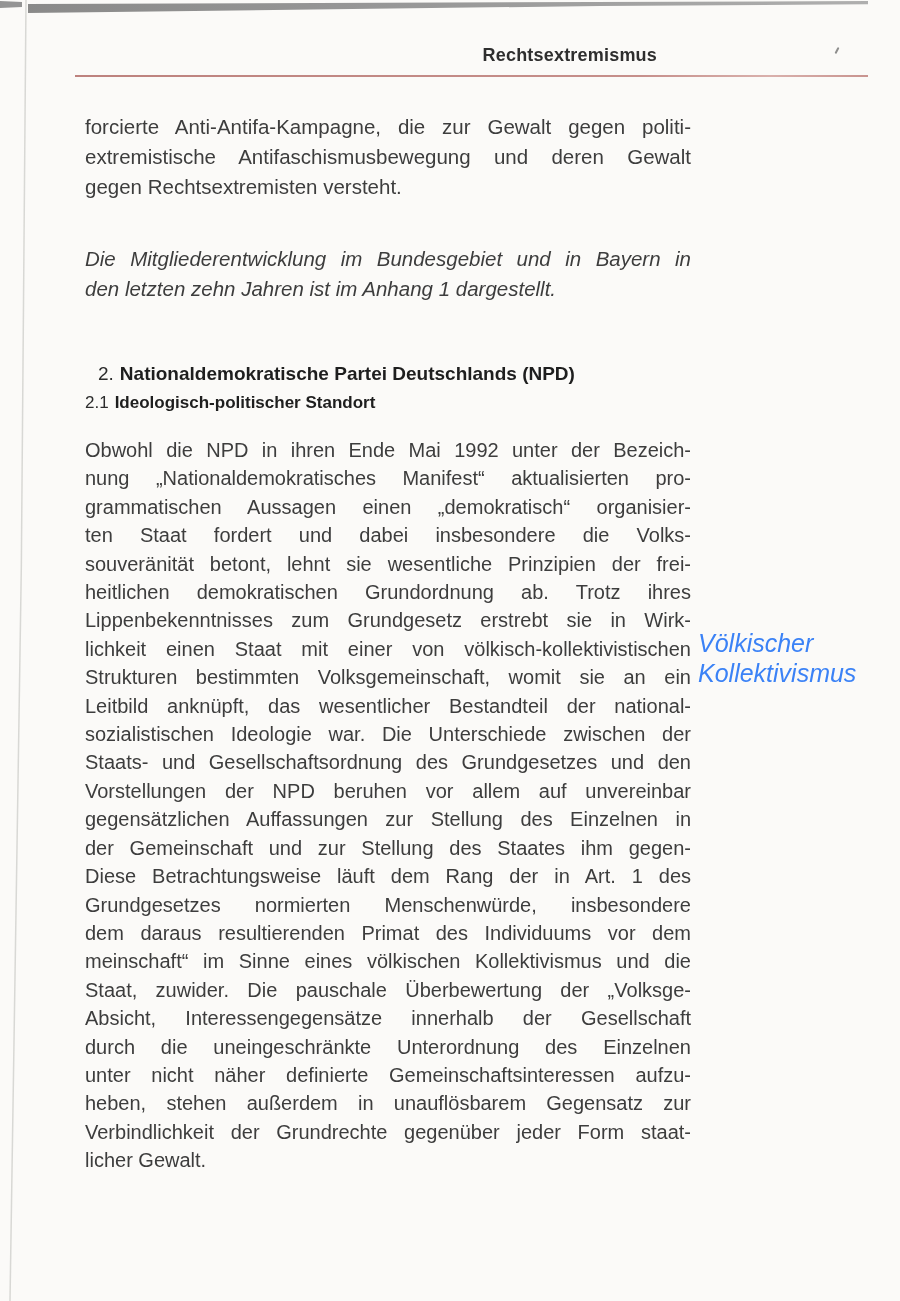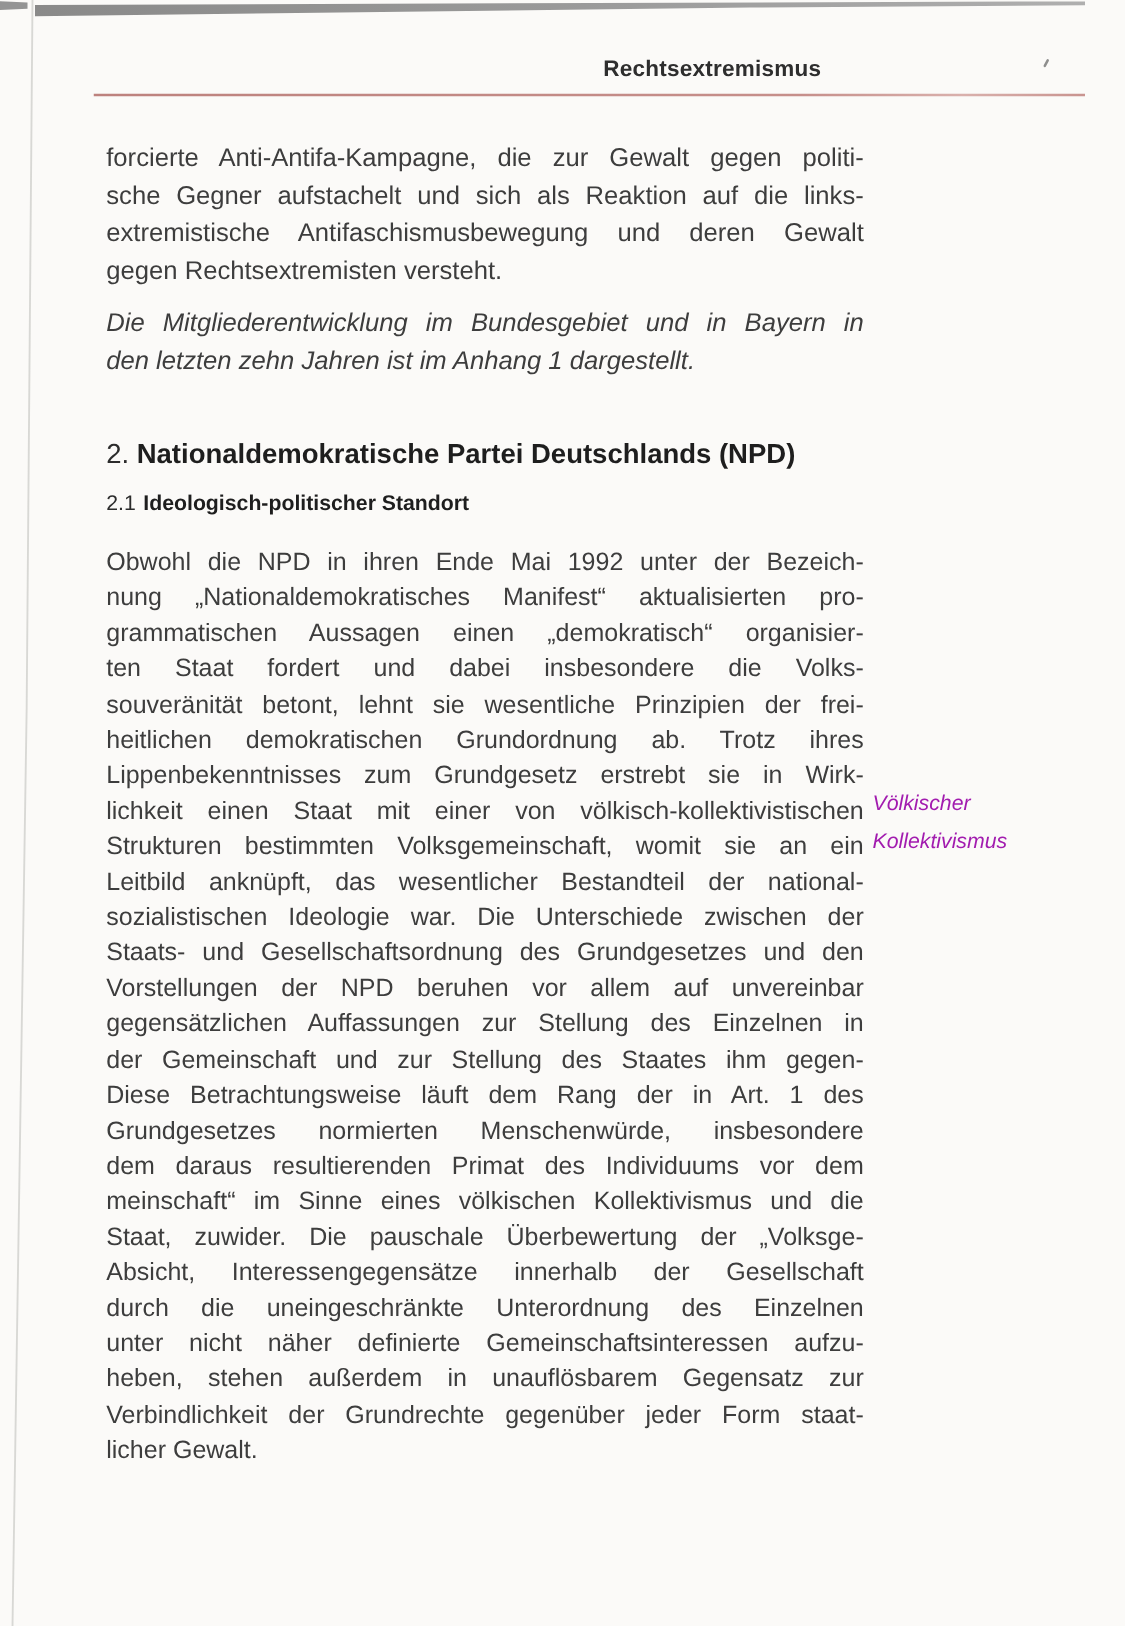--- a/index.html
+++ b/index.html
@@ -32,28 +32,28 @@
   }
   .textcol{position:absolute;left:85px;top:0;width:606px;}
   .para{position:absolute;left:0;width:606px;}
   .line{
     text-align:justify;text-align-last:justify;
     white-space:normal;
   }
   .line.last{text-align-last:left;}
   .p-antifa{top:112px;font-size:20.5px;line-height:30px;}
   .p-mitglieder{top:244px;font-size:20.5px;line-height:30px;font-style:italic;}
-  .h-npd{position:absolute;left:0;top:350px;margin:0;font-size:22px;font-weight:normal;color:#1e1e1e;white-space:nowrap;}
+  .h-npd{position:absolute;left:0;top:350px;margin:13px;font-size:19px;font-weight:normal;color:#1e1e1e;white-space:nowrap;}
   .h-standort{position:absolute;left:0;top:393px;margin:0;font-size:17px;font-weight:normal;color:#1e1e1e;white-space:nowrap;}
   .hnum{font-weight:normal;color:#2c2c2c;}
   .htitle{font-weight:bold;margin-left:6px;}
   .p-ideologie{top:436px;font-size:20px;line-height:28.4px;}
   .margin-note{
     position:absolute;left:698px;top:628px;width:190px;
-    font-size:17px;line-height:30px;font-style:italic;color:#a21caf;
+    font-size:25px;line-height:30px;font-style:italic;color:#3b82f6;
   }
 </style>
 </head>
 <body>
 
 <div class="page">
 
   <svg class="scan-top" width="900" height="18">
     <defs>
       <linearGradient id="bandg" x1="0" y1="0" x2="1" y2="0">
@@ -72,21 +72,20 @@
 
   <span class="running-title">Rechtsextremismus</span>
   <span class="scan-tick"></span>
   <span class="page-number">19</span>
   <div class="rule"></div>
 
   <main class="textcol">
 
     <section class="para p-antifa">
       <div class="line">forcierte Anti-Antifa-Kampagne, die zur Gewalt gegen politi-</div>
-      <div class="line">sche Gegner aufstachelt und sich als Reaktion auf die links-</div>
       <div class="line">extremistische Antifaschismusbewegung und deren Gewalt</div>
       <div class="line last">gegen Rechtsextremisten versteht.</div>
     </section>
 
     <section class="para p-mitglieder">
       <div class="line">Die Mitgliederentwicklung im Bundesgebiet und in Bayern in</div>
       <div class="line last">den letzten zehn Jahren ist im Anhang 1 dargestellt.</div>
     </section>
 
     <h2 class="h-npd"><span class="hnum">2.</span><span class="htitle">Nationaldemokratische Partei Deutschlands (NPD)</span></h2>

